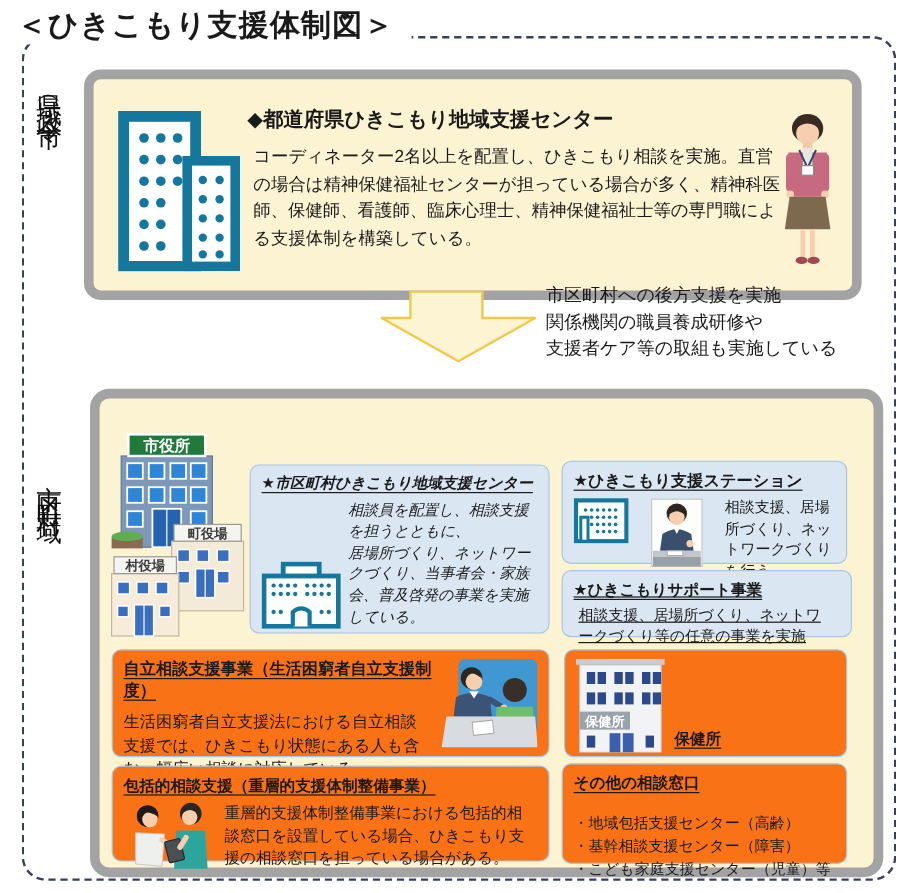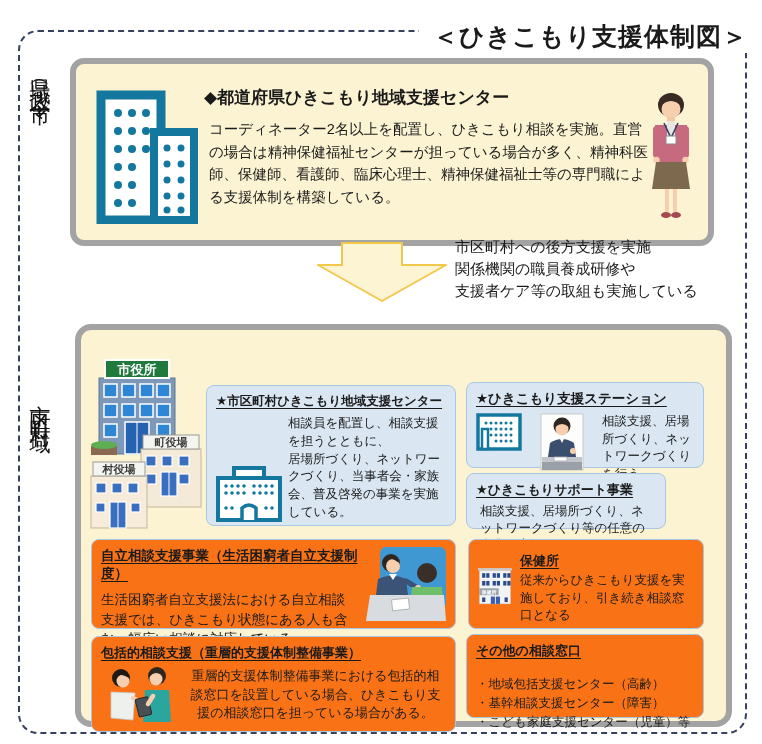--- a/index.html
+++ b/index.html
@@ -6,34 +6,34 @@
   body{
     width:762px;height:744px;background:#fff;
     font-family:"Liberation Sans","DejaVu Sans",sans-serif;
     color:#1a1a1a;position:relative;overflow:hidden;
   }
   .frame{
     position:absolute;left:18px;top:30px;width:725px;height:700px;
     border:2px dashed #35415f;border-radius:20px;
   }
   .main-title{
-    position:absolute;top:20px;left:0;right:0;text-align:right;z-index:5;
+    position:absolute;top:4px;left:0;right:0;text-align:left;z-index:5;
   }
   .main-title span{
     display:inline-block;background:#fff;padding:0 14px;
     font-size:25px;font-weight:bold;letter-spacing:1px;
   }
   .v-label{
     position:absolute;writing-mode:vertical-rl;text-orientation:mixed;
     font-size:21px;color:#111;z-index:4;
   }
   .v-label.pref{left:26px;top:62px;letter-spacing:5px;}
   .v-label.muni{left:26px;top:388px;letter-spacing:7px;}
   .cream-box{
-    position:absolute;background:#fcf3d2;border:6px solid #a3a3a3;
+    position:absolute;background:#fcf3d2;border:8px solid #a3a3a3;
   }
   .pref-box{left:70px;top:58px;width:632px;height:176px;border-radius:14px;}
   .pref-title{position:absolute;left:128px;top:22px;font-size:17px;font-weight:bold;}
   .pref-body{position:absolute;left:133px;top:54px;width:447px;font-size:14.5px;line-height:1.56;}
   .pref-building{position:absolute;left:20px;top:26px;}
   .woman{position:absolute;right:8px;top:26px;}
   .arrow-svg{position:absolute;left:317px;top:242px;}
   .arrow-note{
     position:absolute;left:455px;top:236px;font-size:15px;line-height:1.47;
     white-space:pre-line;
@@ -44,43 +44,43 @@
     white-space:pre-line;
   }
   .town-buildings{position:absolute;left:8px;top:26px;}
   .sub{
     position:absolute;border:1.5px solid #a9c6e2;border-radius:8px;
     box-sizing:border-box;padding:7px 9px;
   }
   .sub--blue{background:#dae7f3;}
   .sub--white{background:#f97316;}
   .sub-title{font-weight:bold;text-decoration:underline;text-underline-offset:3px;}
-  .box-center{left:125px;top:55px;width:250px;height:141px;}
+  .box-center{left:125px;top:55px;width:250px;height:141px;font-style:italic;}
   .box-center .sub-title{font-size:12.5px;margin-bottom:5px;}
   .box-center .row{display:flex;align-items:flex-end;gap:6px;}
   .box-center p{margin:0;font-size:12.5px;line-height:1.42;white-space:pre-line;flex:1;}
   .box-station{left:385px;top:52px;width:238px;height:86px;}
   .box-station .sub-title{font-size:13.5px;margin-bottom:5px;}
   .box-station .row{display:flex;align-items:flex-start;gap:18px;}
   .box-station p{margin:0;font-size:12.5px;line-height:1.4;flex:1;}
-  .box-support{left:385px;top:143px;width:200px;height:56px;}
+  .box-support{left:385px;top:143px;width:242px;height:56px;text-decoration:underline;}
   .box-support .sub-title{font-size:13px;margin-bottom:3px;}
   .box-support p{margin:4px;font-size:12.5px;line-height:1.35;}
   .box-jiritsu{left:10px;top:209px;width:365px;height:90px;}
   .box-jiritsu .sub-title{font-size:13.5px;}
   .box-jiritsu .illu{float:right;margin:0 0 2px 6px;}
   .box-jiritsu p{margin:7px 0 0 0;font-size:13.5px;line-height:1.45;}
   .box-hokenjo{left:387px;top:209px;width:236px;height:90px;}
   .box-hokenjo .row{display:flex;gap:8px;align-items:flex-end;}
   .box-hokenjo .sub-title{font-size:13px;margin-bottom:2px;}
   .box-hokenjo p{margin:2px 0 0 0;font-size:12.5px;line-height:1.42;}
-  .box-hokatsu{left:10px;top:306px;width:365px;height:96px;}
+  .box-hokatsu{left:10px;top:306px;width:365px;height:80px;}
   .box-hokatsu .sub-title{font-size:13px;margin-bottom:4px;}
   .box-hokatsu .row{display:flex;gap:8px;align-items:center;}
-  .box-hokatsu p{margin:0;font-size:13px;line-height:1.42;flex:1;text-align:center;}
+  .box-hokatsu p{margin:0;font-size:13px;line-height:1.42;flex:1;}
   .box-other{left:385px;top:304px;width:238px;height:84px;}
   .box-other .sub-title{font-size:13px;margin-bottom:15px;}
   .box-other .item{display:block;font-size:12.5px;line-height:1.5;}
 </style>
 </head>
 <body>
 
 <div class="frame"></div>
 
 <div class="main-title">
@@ -340,21 +340,20 @@
         <text x="24" y="56" text-anchor="middle" font-size="11" font-weight="bold" fill="#ffffff">保健所</text>
         <g fill="#2b4a8c">
           <rect x="9" y="64" width="7" height="10"></rect>
           <rect x="28" y="62" width="9" height="16" fill="#3b5fae"></rect>
             <rect x="39" y="62" width="9" height="16" fill="#3b5fae"></rect>
           <rect x="58" y="64" width="7" height="10"></rect>
         </g>
       </svg>
       <div>
         <div class="sub-title">保健所</div>
-        <p>従来からひきこもり支援を実施しており、引き続き相談窓口となる</p>
       </div>
     </div>
   </div>
 
   <div class="sub sub--white box-hokatsu">
     <div class="sub-title">包括的相談支援（重層的支援体制整備事業）</div>
     <div class="row">
       <svg width="76" height="58" viewBox="0 0 76 58">
         <circle cx="20" cy="12" r="9" fill="#1f1a16"></circle>
         <circle cx="22" cy="15" r="6.5" fill="#f7cfae"></circle>

